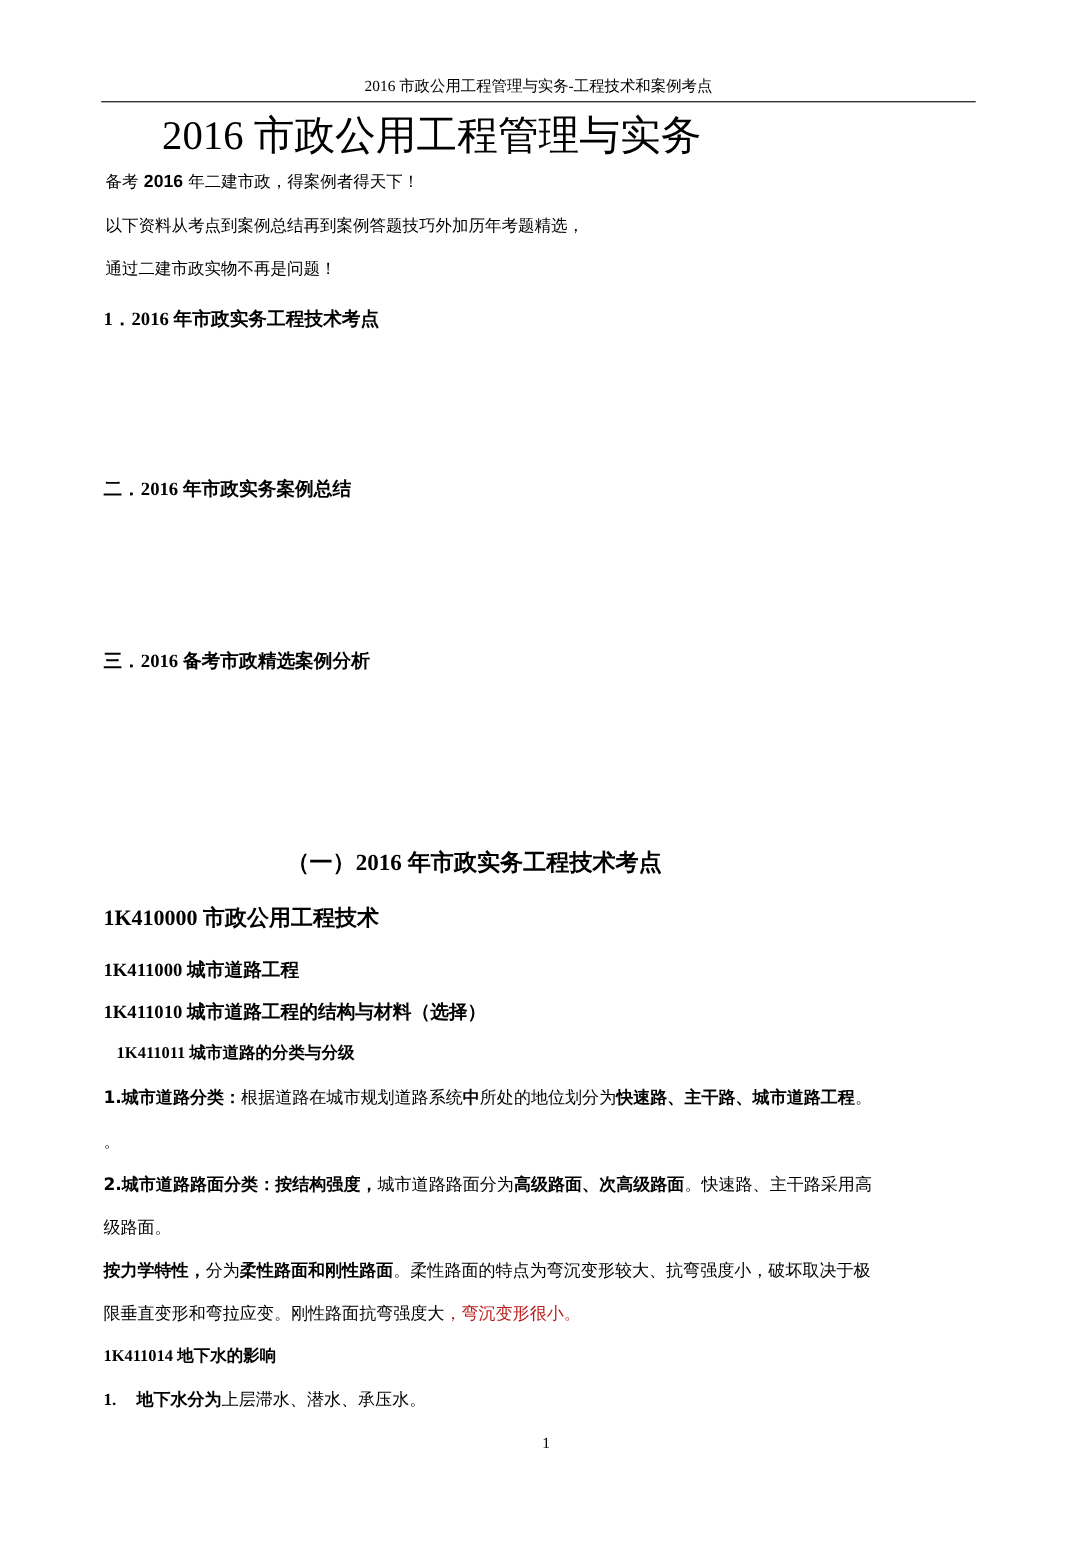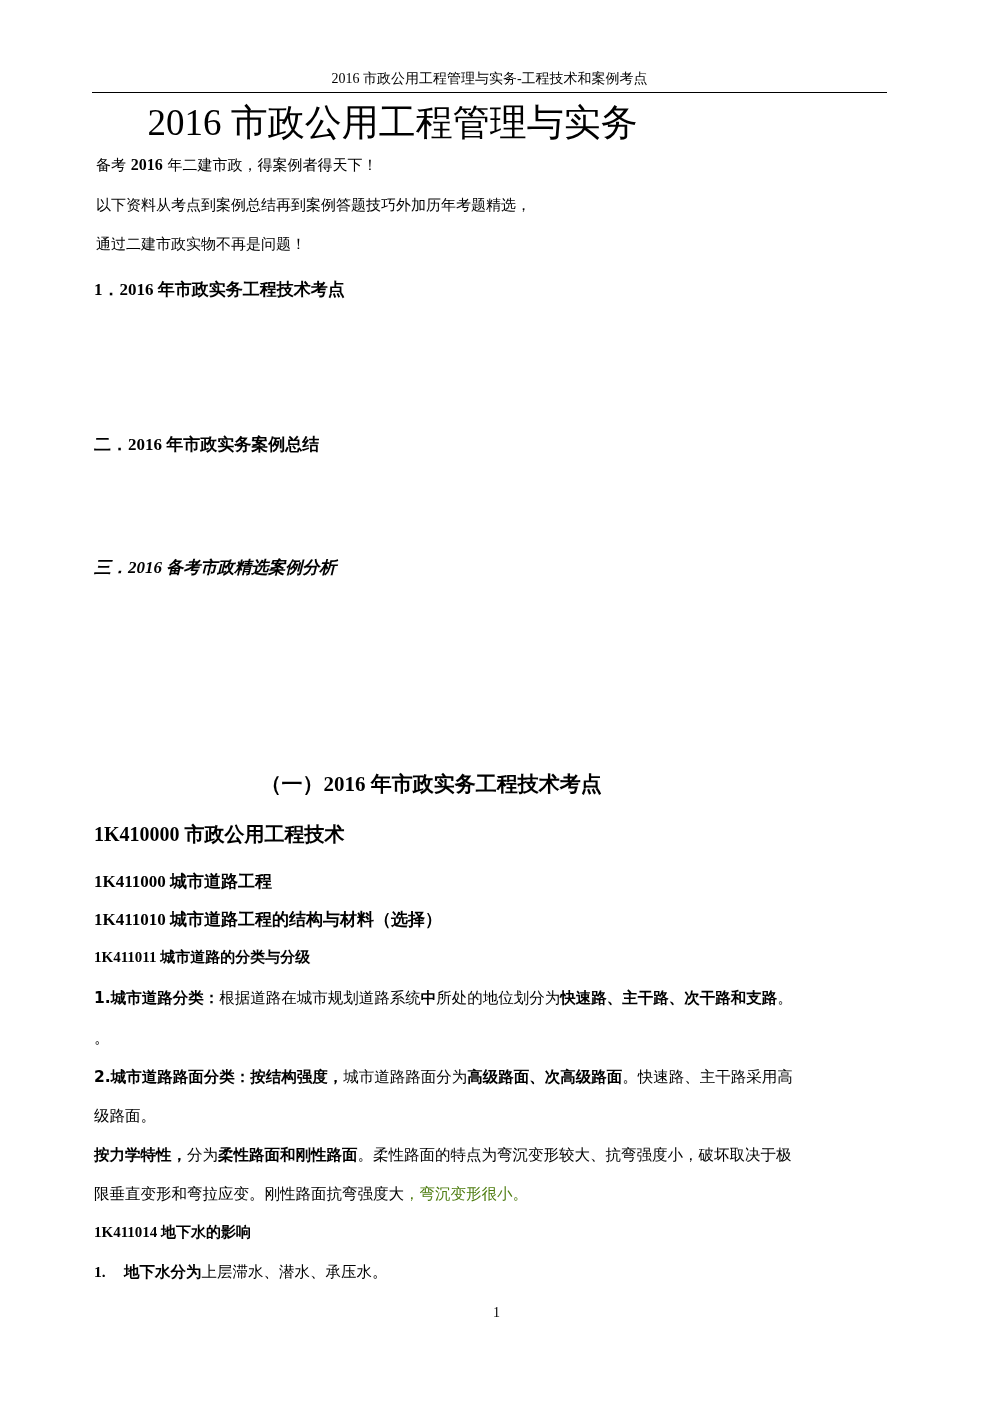--- a/index.html
+++ b/index.html
@@ -2,55 +2,55 @@
 <html><head>
   <meta charset="utf-8">
   <style>
     html, body { margin: 0; padding: 0; background: #ffffff; }
     body { width: 993px; height: 1404px; position: relative; overflow: hidden; color: #000; font-family: "Liberation Serif", "DejaVu Serif", serif; }
     .abs { position: absolute; white-space: nowrap; }
     .running-header { left: 92px; width: 795px; top: 70px; text-align: center; font-size: 14px; font-family: Liberation Serif, serif; }
     .header-rule { left: 92px; width: 795px; top: 92px; height: 0; border-top: 1.5px solid #000; }
     .doc-title { left: 0; width: 785px; top: 98px; text-align: center; font-size: 37px; font-family: "Liberation Serif", "DejaVu Serif", serif; }
     .intro { left: 96px; font-size: 15px; font-family: "DejaVu Sans", sans-serif; }
-    .intro b { font-family: Liberation Serif, serif; font-weight: bold; font-size: 16px; }
+    .intro b { font-family: Liberation Sans, sans-serif; font-weight: bold; font-size: 16px; }
     .h-section { left: 94px; font-size: 17px; font-weight: bold; font-family: "Liberation Serif", "DejaVu Serif", serif; }
     .h-center { left: 0; width: 862px; text-align: center; font-size: 21px; font-weight: bold; }
     .h-l1 { left: 94px; font-size: 20px; font-weight: bold; }
     .h-l2 { left: 94px; font-size: 17px; font-weight: bold; }
     .h-l3 { left: 94px; font-size: 15px; font-weight: bold; }
     .para { left: 94px; font-size: 15.5px; font-family: "DejaVu Sans", sans-serif; }
     .para b { font-weight: bold; }
-    .red { color: #4d7c0f; }
+    .red { color: #b91c1c; }
     .page-num { left: 0; width: 993px; top: 1305px; text-align: center; font-size: 14px; }
   </style>
 </head>
 <body>
 
 <div class="abs running-header">2016 市政公用工程管理与实务-工程技术和案例考点</div>
 <div class="abs header-rule"></div>
 
 <div class="abs doc-title">2016 市政公用工程管理与实务</div>
 
 <div class="abs intro" style="top:156px;"><span>备考 </span><b>2016</b><span> 年二建市政，得案例者得天下！</span></div>
 <div class="abs intro" style="top:196px;">以下资料从考点到案例总结再到案例答题技巧外加历年考题精选，</div>
 <div class="abs intro" style="top:235px;">通过二建市政实物不再是问题！</div>
 
 <div class="abs h-section" style="top:278px;">1．2016 年市政实务工程技术考点</div>
 <div class="abs h-section" style="top:433px;">二．2016 年市政实务案例总结</div>
-<div class="abs h-section" style="top:556px;font-style:italic;">三．2016 备考市政精选案例分析</div>
+<div class="abs h-section" style="top:589px;">三．2016 备考市政精选案例分析</div>
 
 <div class="abs h-center" style="top:770px;">（一）2016 年市政实务工程技术考点</div>
 
 <div class="abs h-l1" style="top:821px;">1K410000 市政公用工程技术</div>
 <div class="abs h-l2" style="top:870px;">1K411000  城市道路工程</div>
 <div class="abs h-l2" style="top:908px;">1K411010  城市道路工程的结构与材料（选择）</div>
-<div class="abs h-l3" style="top:948px;">1K411011 城市道路的分类与分级</div>
+<div class="abs h-l3" style="top:948px;margin-left:12px;">1K411011 城市道路的分类与分级</div>
 
-<div class="abs para" style="top:988px;"><b>1.城市道路分类：</b><span>根据道路在城市规划道路系统</span><b>中</b><span>所处的地位划分为</span><b>快速路、主干路、次干路和支路</b><span>。</span></div>
+<div class="abs para" style="top:988px;"><b>1.城市道路分类：</b><span>根据道路在城市规划道路系统</span><b>中</b><span>所处的地位划分为</span><b>快速路、主干路、城市道路工程</b><span>。</span></div>
 <div class="abs para" style="top:1028px;">。</div>
 
 <div class="abs para" style="top:1067px;"><b>2.城市道路路面分类：</b><b>按结构强度，</b><span>城市道路路面分为</span><b>高级路面、次高级路面</b><span>。快速路、主干路采用高</span></div>
 <div class="abs para" style="top:1106px;">级路面。</div>
 
 <div class="abs para" style="top:1145px;"><b>按力学特性，</b><span>分为</span><b>柔性路面和刚性路面</b><span>。柔性路面的特点为弯沉变形较大、抗弯强度小，破坏取决于极</span></div>
 <div class="abs para" style="top:1184px;"><span>限垂直变形和弯拉应变。刚性路面抗弯强度大</span><span class="red">，弯沉变形很小。</span></div>
 
 <div class="abs h-l3" style="top:1223px;">1K411014 地下水的影响</div>
 

